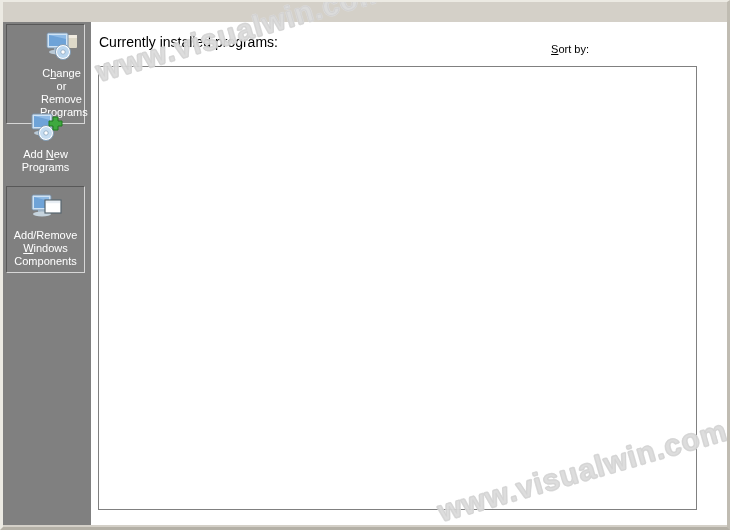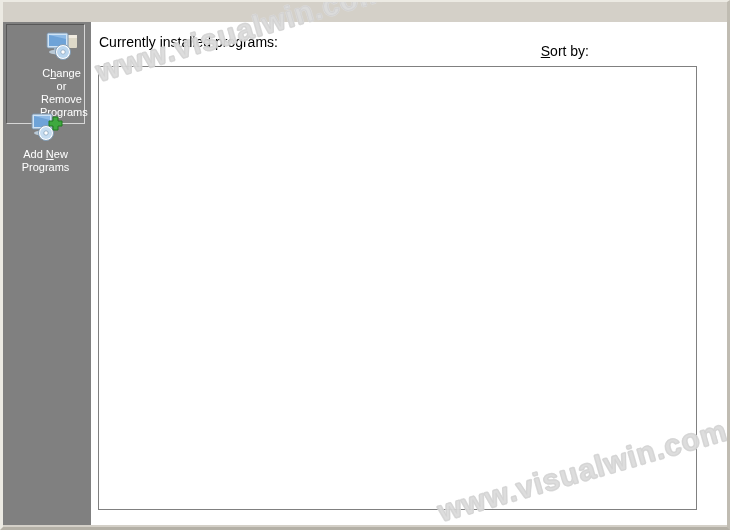--- a/index.html
+++ b/index.html
@@ -143,21 +143,21 @@
     position: absolute;
     left: 8px; top: 12px;
     color: #000000;
     font-size: 14px;
     white-space: nowrap;
   }
   #sortby-label {
     position: absolute;
     right: 138px; top: 21px;
     color: #000000;
-    font-size: 14px;
+    font-size: 11px;
     white-space: nowrap;
   }
   #sortby-combo {
     position: absolute;
     right: 22px; top: 16px;
     width: 113px; height: 20px;
     background: #ffffff;
     border: 1px solid #808080;
     box-sizing: border-box;
     box-shadow: inset 1px 1px 0 #404040;
@@ -260,20 +260,36 @@
             <circle cx="20" cy="22" r="7.5" fill="#ffffff" stroke="#7f9bb5" stroke-width="1"></circle>
             <circle cx="20" cy="22" r="6" fill="#c5dcf0"></circle>
             <circle cx="20" cy="22" r="2.2" fill="#ffffff" stroke="#7f9bb5" stroke-width=".7"></circle>
             <path d="M27 6 h5 v4 h4 v5 h-4 v4 h-5 v-4 h-4 v-5 h4 z" fill="#3ea93e" stroke="#1f7a1f" stroke-width="1"></path>
           </svg>
         </span>
         <span class="label"><span>Add </span><u>N</u><span>ew</span></span>
         <span class="label">Programs</span>
       </div>
 
+      <div class="side-item framed" style="top:164px;">
+        <span class="ico">
+          <svg width="40" height="34" viewBox="0 0 40 34">
+            <rect x="6" y="3" width="19" height="15" rx="1.5" fill="#cfe3f5" stroke="#7a93ab" stroke-width="1"></rect>
+            <rect x="8" y="5" width="15" height="11" fill="#6ea3d8"></rect>
+            <path d="M8 5 L23 5 L23 9 Z" fill="#9cc5ec" opacity=".7"></path>
+            <rect x="12" y="18" width="8" height="3" fill="#9fb4c6"></rect>
+            <ellipse cx="16" cy="22" rx="9" ry="2.5" fill="#c6d4de"></ellipse>
+            <rect x="19" y="8" width="16" height="13" fill="#ffffff" stroke="#55656f" stroke-width="1.2"></rect>
+            <rect x="20" y="9" width="14" height="2.2" fill="#e8eef4"></rect>
+          </svg>
+        </span>
+        <span class="label">Add/Remove</span>
+        <span class="label"><u>W</u><span>indows</span></span>
+        <span class="label">Components</span>
+      </div>
     </div>
 
     <div id="main">
 
       <span id="installed-label">Currently installed programs:</span>
 
       <span id="sortby-label"><u>S</u><span>ort by:</span></span>
 
 
       <div id="program-list"></div>

